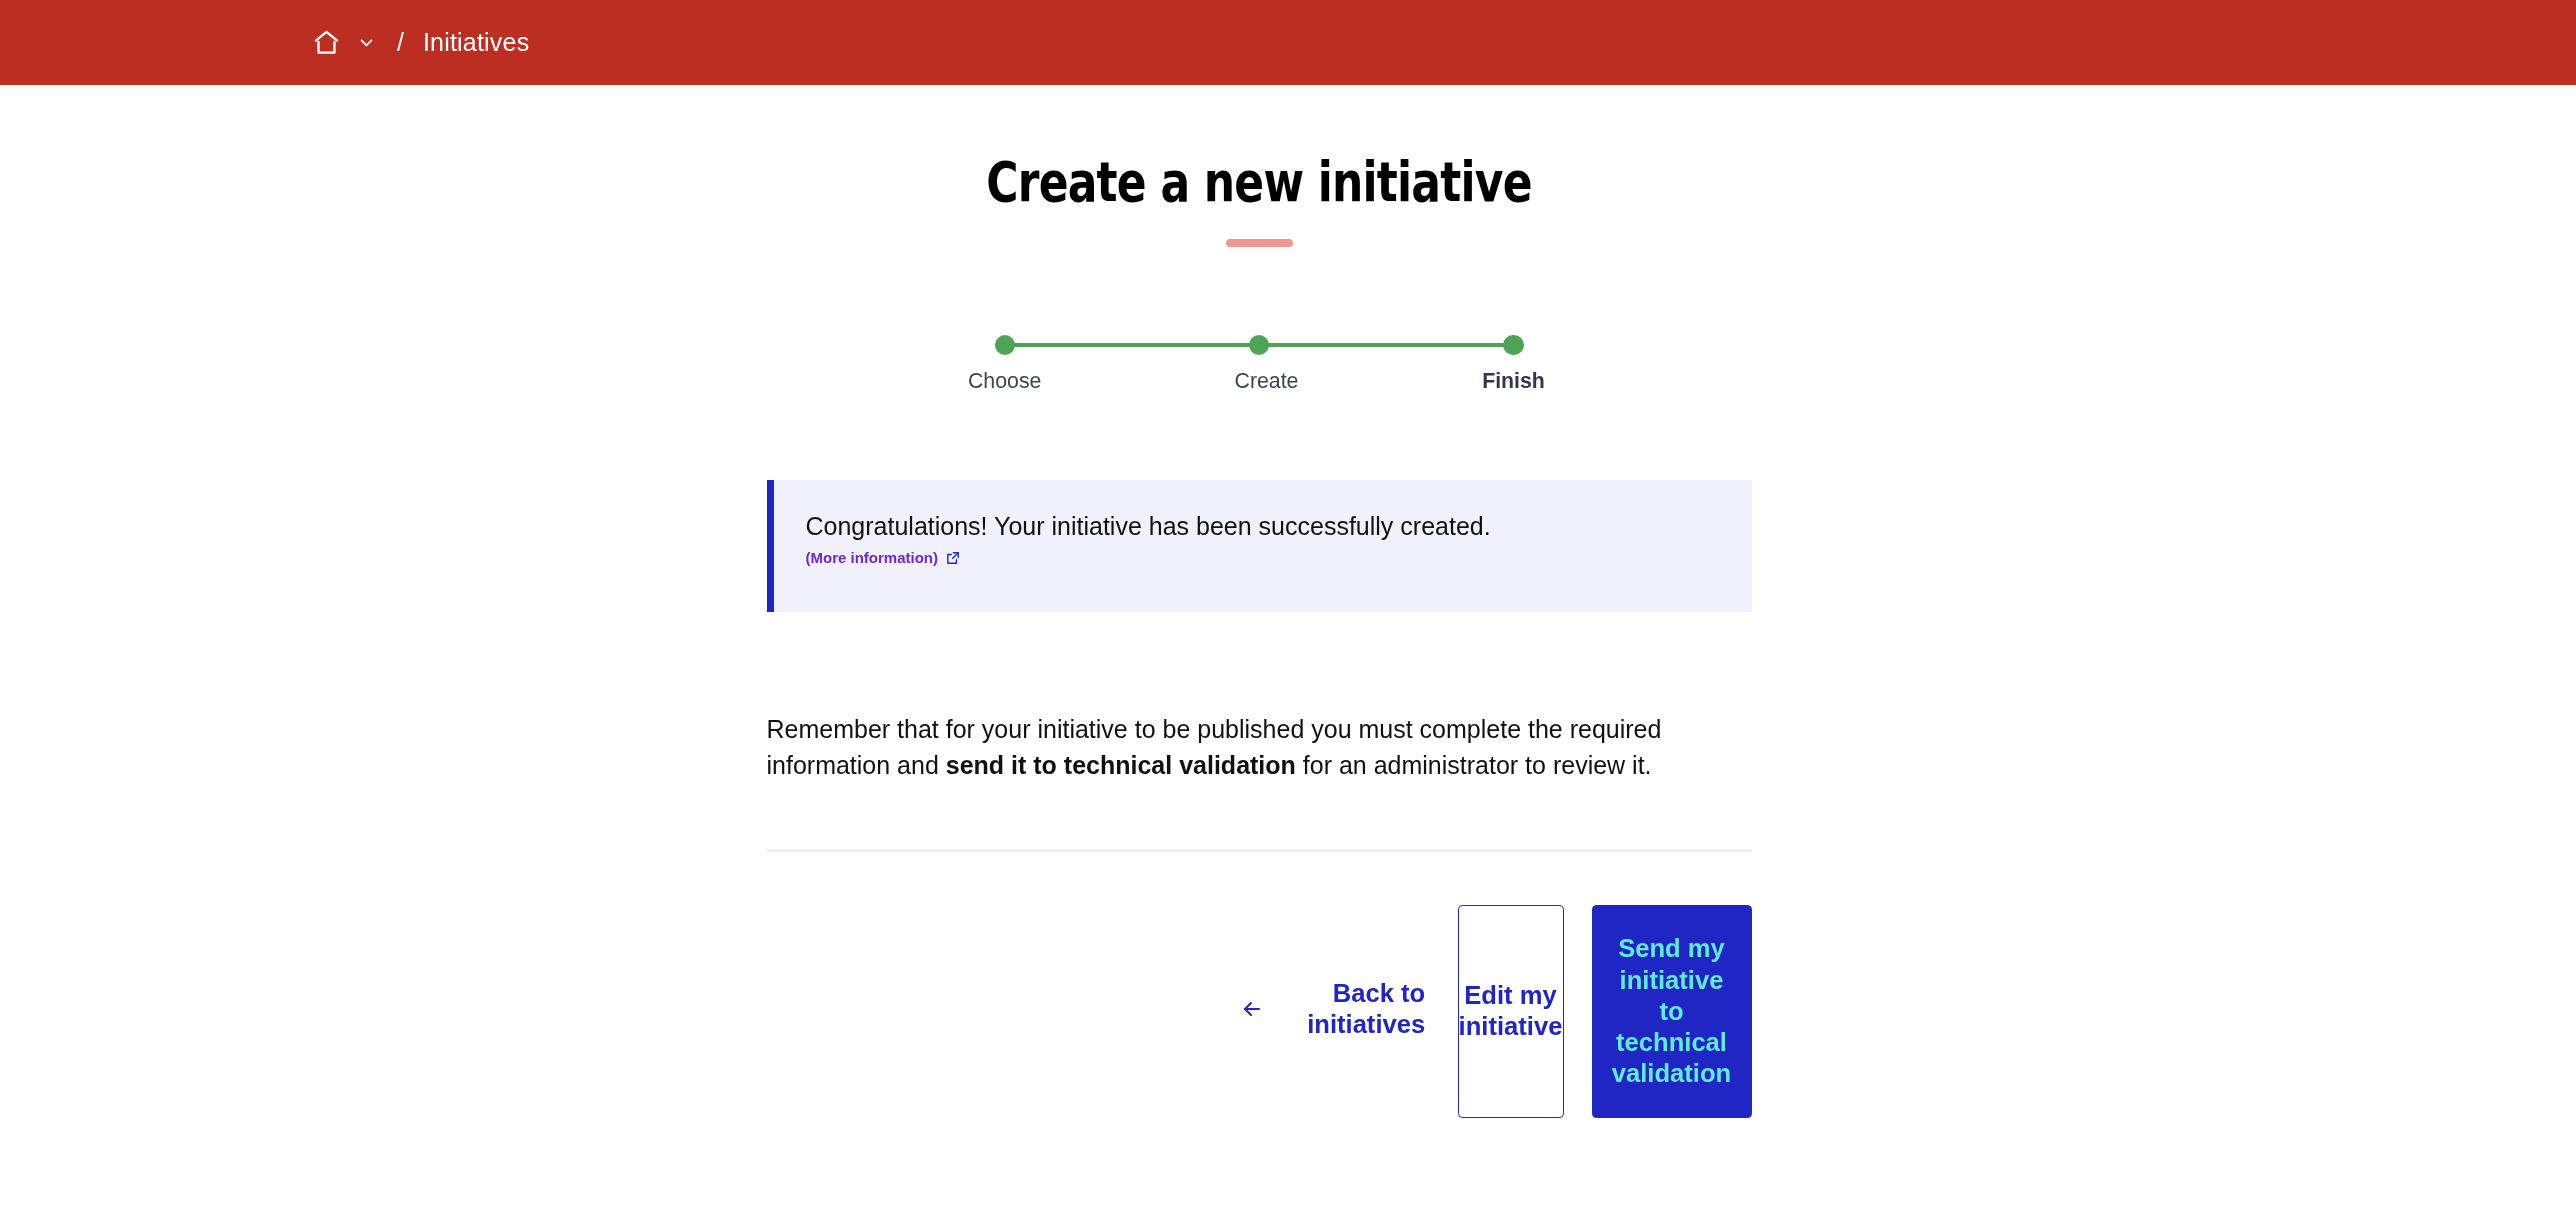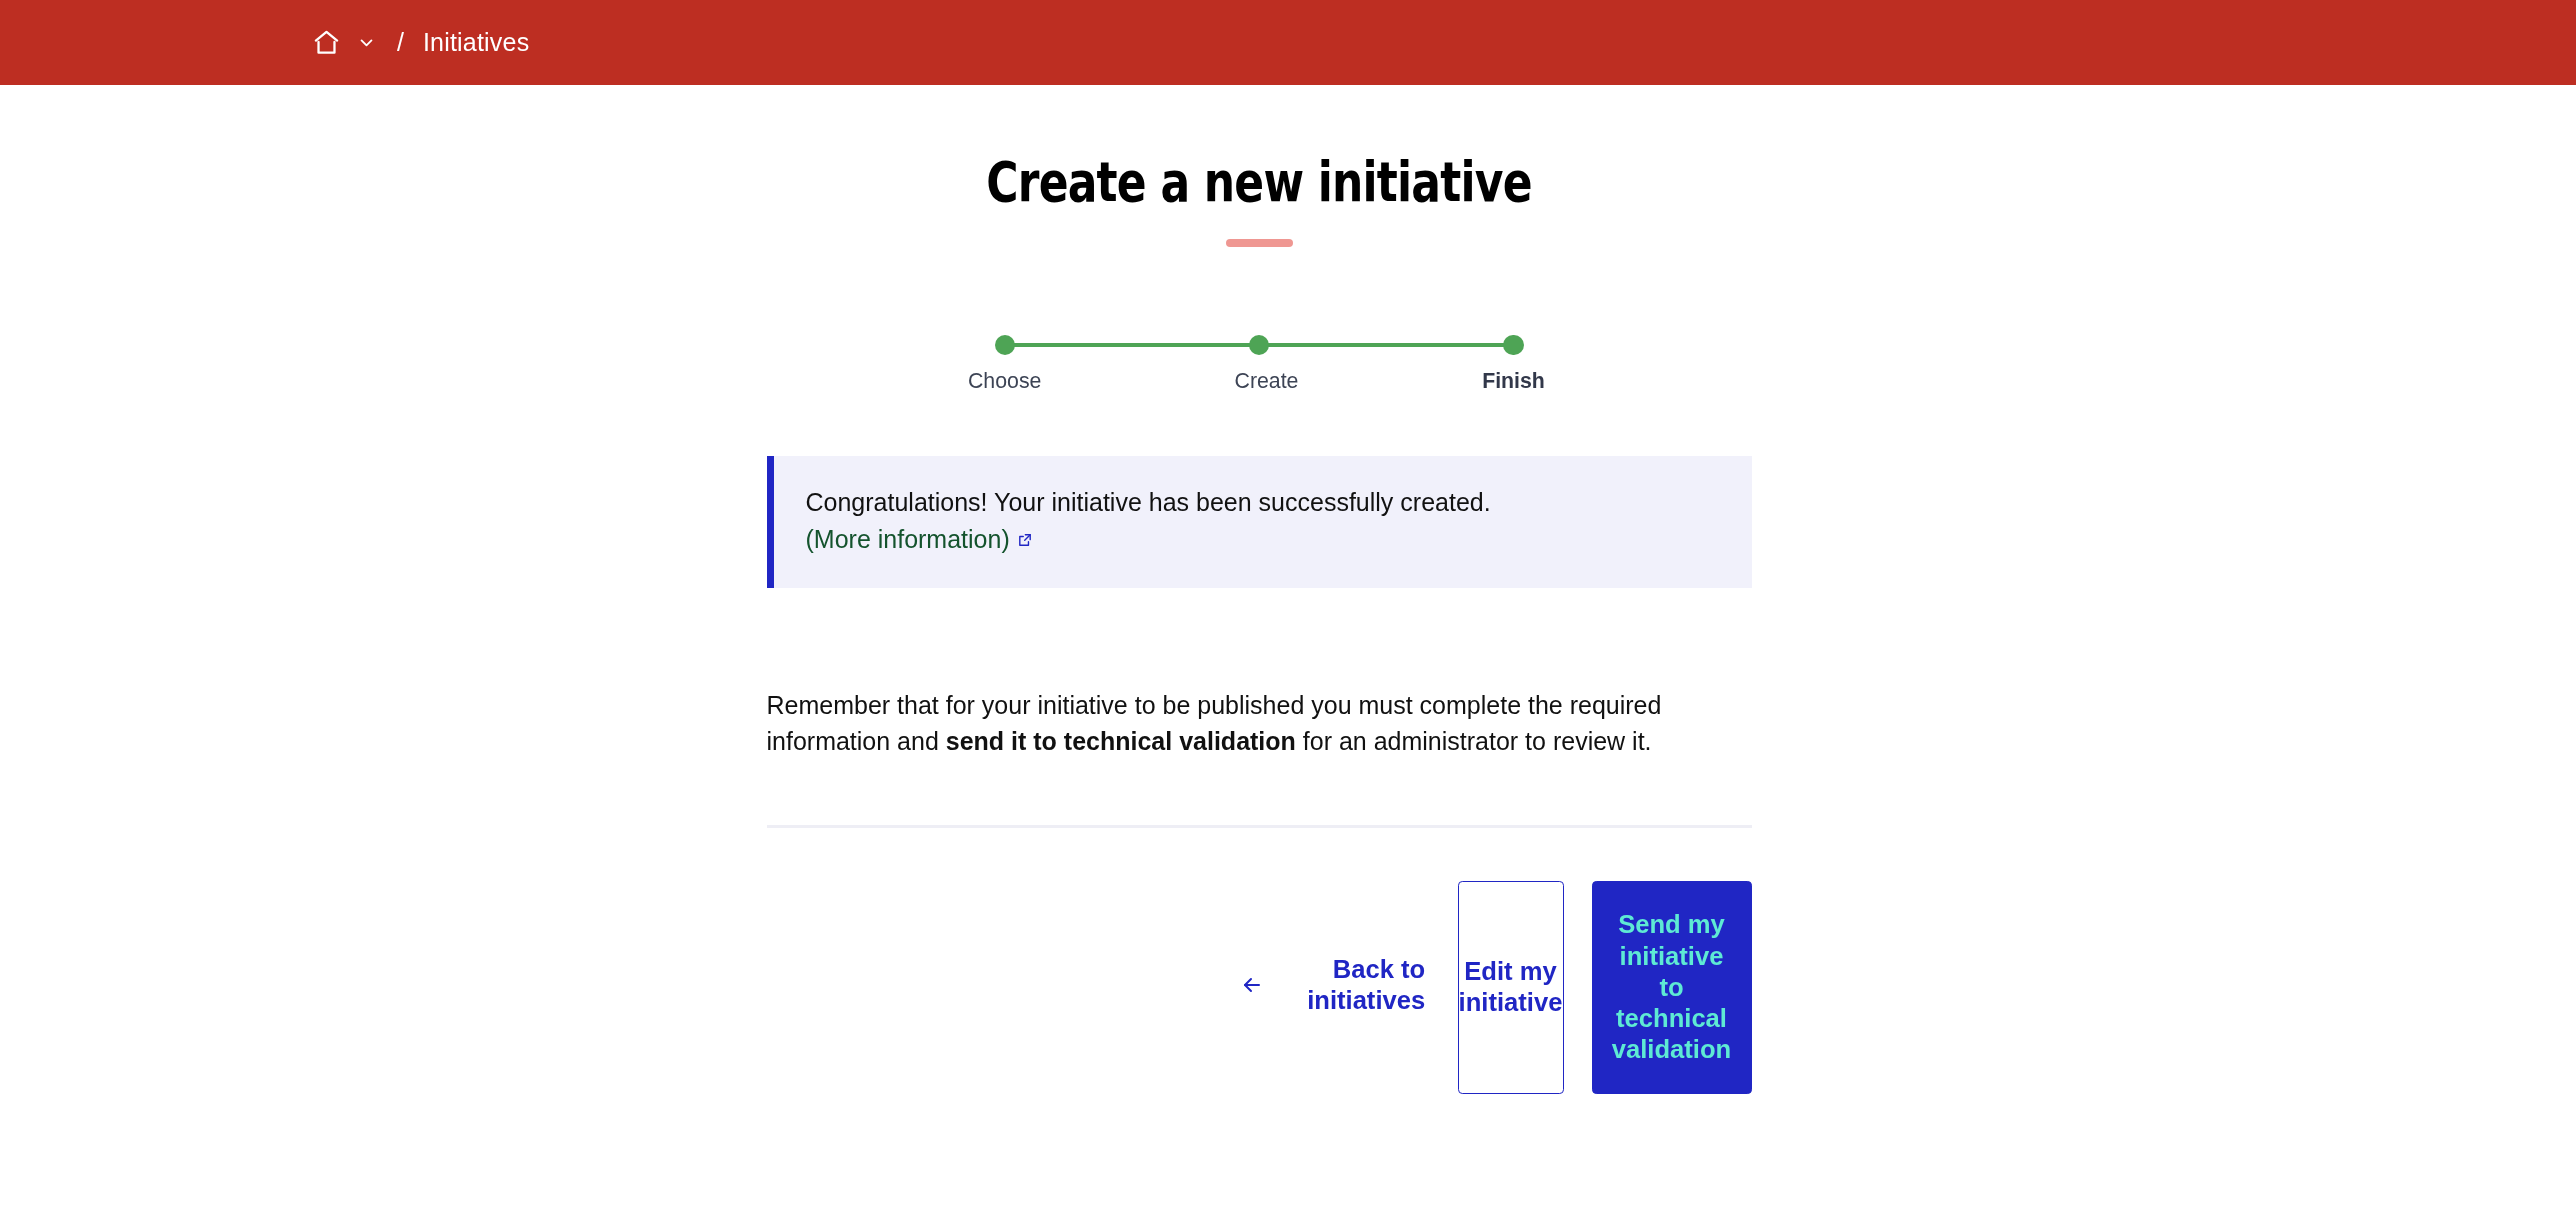--- a/index.html
+++ b/index.html
@@ -123,42 +123,42 @@
   .stepper-label.active { font-weight: 700; color: #32384a; }
 
   
   .content {
     width: 985px;
     margin: 0 auto;
     padding-top: 0;
   }
 
   .callout {
-    margin-top: 58px;
+    margin-top: 82px;
     background: #f1f1fb;
     border-left: 7.7px solid #2026c4;
     box-sizing: border-box;
     padding: 29px 0 24px 32px;
     min-height: 132px;
   }
   .callout-text {
     font-size: 25px;
     color: #111111;
     line-height: 1.42;
   }
   .callout-link-row {
     margin-top: 5.1px;
     display: flex;
     align-items: center;
     gap: 6.8px;
   }
   .callout-link {
-    font-size: 25px;
-    font-weight: 400;
-    color: #14532d;
+    font-size: 15px;
+    font-weight: 700;
+    color: #6d28d9;
     text-decoration: none;
     cursor: pointer;
   }
   .ext-icon svg { display: block; }
 
   .body-para {
     margin-top: 99px;
     font-size: 25px;
     line-height: 1.45;
     color: #111111;

